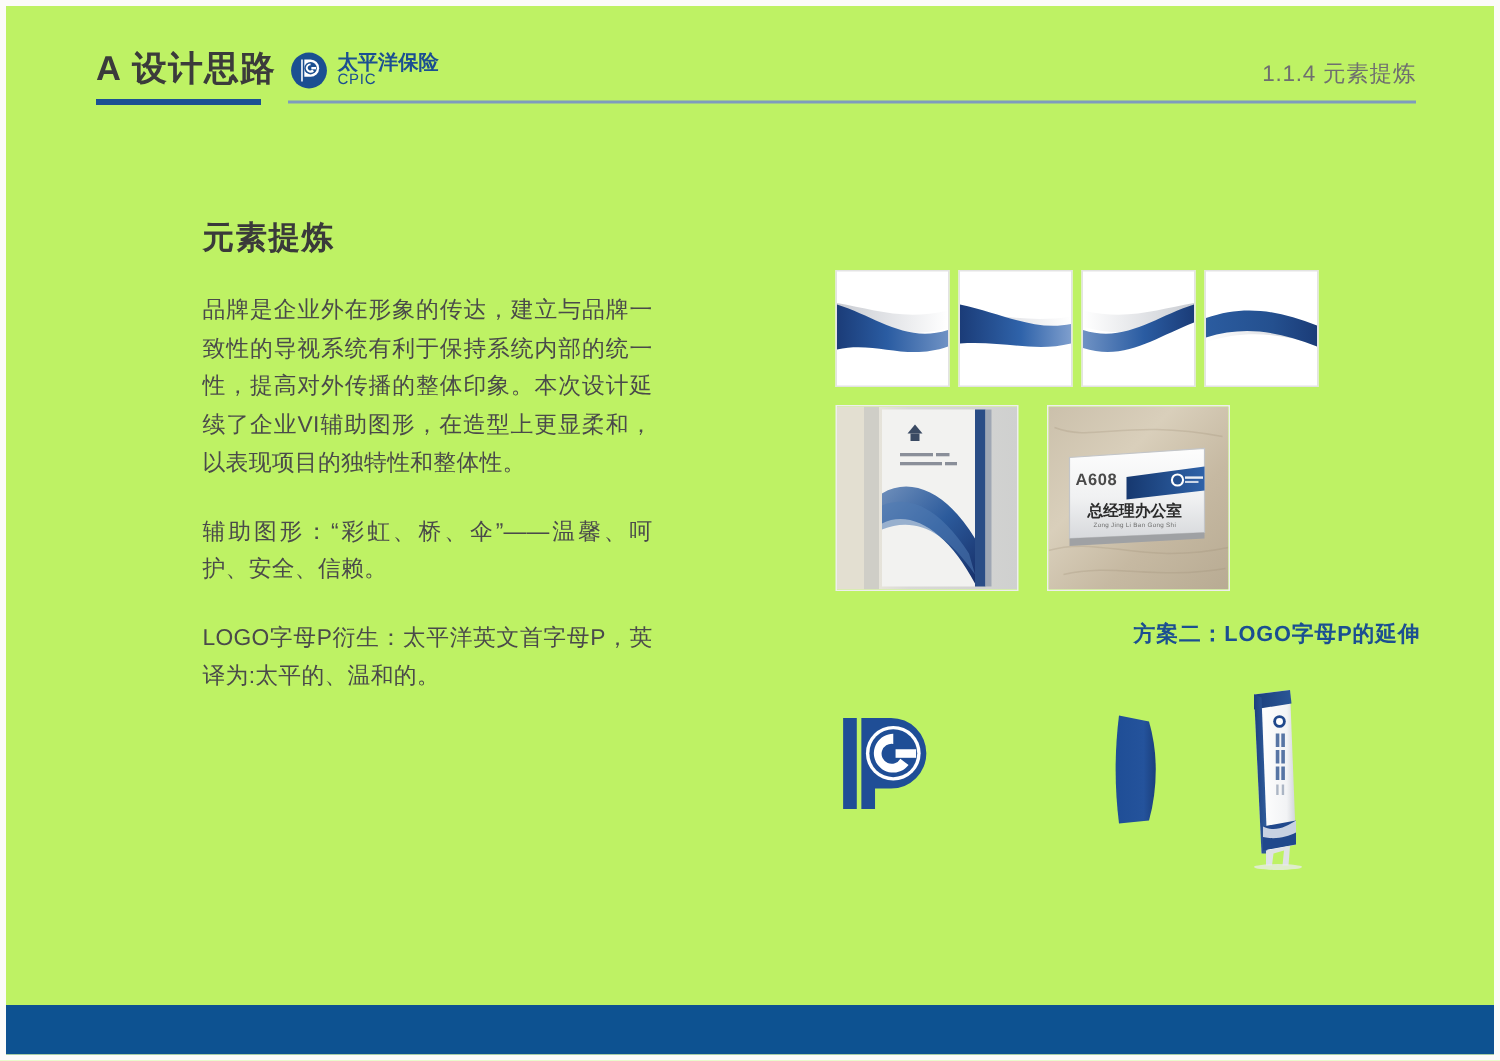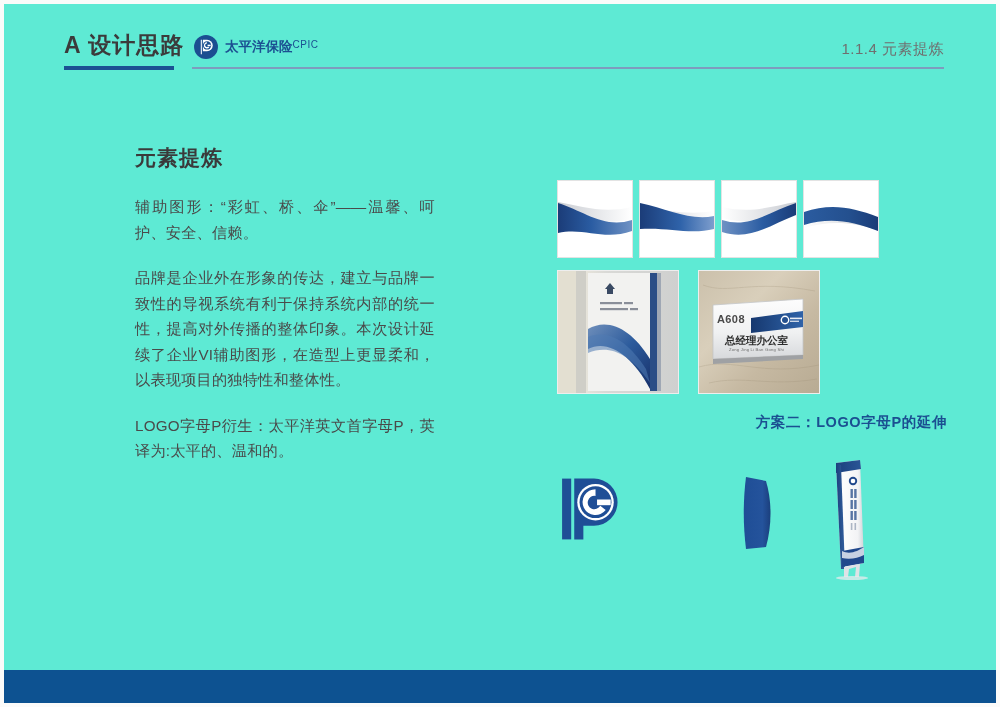--- a/index.html
+++ b/index.html
@@ -9,21 +9,21 @@
   body {
     width: 1000px; height: 707px;
     font-family: "Liberation Sans", "DejaVu Sans", sans-serif;
     overflow: hidden;
     position: relative;
   }
   .page {
     position: absolute;
     left: 0; top: 0;
     width: 1000px; height: 707px;
-    background: #5eead4;
+    background: #bef264;
     box-sizing: border-box;
     border: 4px solid #fbfbfa;
     overflow: hidden;
   }
 
   
   .header {
     position: absolute;
     left: 0; top: 0;
     width: 1000px; height: 80px;
@@ -51,21 +51,21 @@
   }
   .hdr-logo {
     position: absolute;
     left: 189px; top: 30px;
     display: flex;
     align-items: center;
     gap: 6px;
   }
   .hdr-logo .mark { width: 26px; height: 26px; display:block; }
   .hdr-logo-text {
-    display: flex; flex-direction: row;
+    display: flex; flex-direction: column;
     line-height: 1.05;
   }
   .hdr-logo-cn {
     font-size: 13.5px; font-weight: 700; color: #1b4f91;
     letter-spacing: 0px; white-space: nowrap;
   }
   .hdr-logo-en {
     font-size: 10px; font-weight: 400; color: #1b4f91;
     letter-spacing: 0.5px;
   }
@@ -191,22 +191,22 @@
         <span class="hdr-logo-cn">太平洋保险</span>
         <span class="hdr-logo-en">CPIC</span>
       </span>
     </div>
 
     <div class="hdr-section">1.1.4 元素提炼</div>
   </div>
 
   <div class="left-col">
     <h2 class="left-title">元素提炼</h2>
+    <p class="left-para">品牌是企业外在形象的传达，建立与品牌一致性的导视系统有利于保持系统内部的统一性，提高对外传播的整体印象。本次设计延续了企业VI辅助图形，在造型上更显柔和，以表现项目的独特性和整体性。</p>
     <p class="left-para">辅助图形：“彩虹、桥、伞”——温馨、呵护、安全、信赖。</p>
-    <p class="left-para">品牌是企业外在形象的传达，建立与品牌一致性的导视系统有利于保持系统内部的统一性，提高对外传播的整体印象。本次设计延续了企业VI辅助图形，在造型上更显柔和，以表现项目的独特性和整体性。</p>
     <p class="left-para">LOGO字母P衍生：太平洋英文首字母P，英译为:太平的、温和的。</p>
   </div>
 
 
   <div class="wave-row">
 
     <div class="wave-panel">
       <svg viewBox="0 0 74 76" preserveAspectRatio="none" xmlns="http://www.w3.org/2000/svg">
         <defs>
           <linearGradient id="g1" x1="0" y1="0" x2="1" y2="0">

